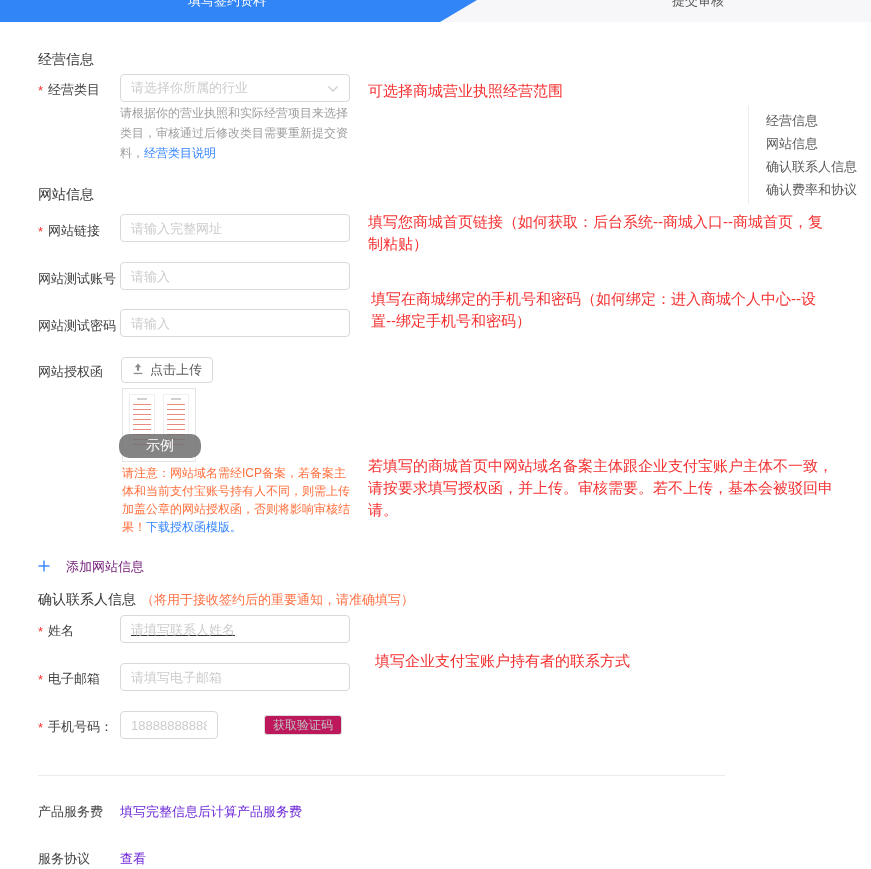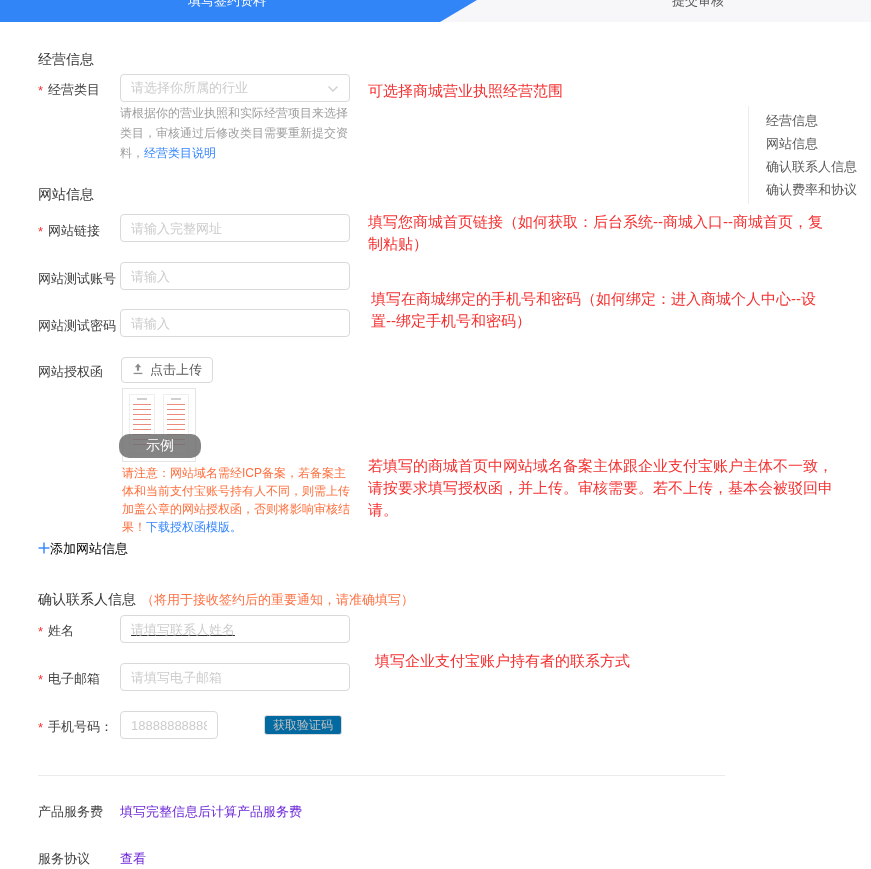--- a/index.html
+++ b/index.html
@@ -49,25 +49,25 @@
             background:#fff; cursor:pointer; }
   .doc-page { position:absolute; top:5px; width:26px; height:60px; border:1px solid #f0eeee; background:#fff; }
   .doc-page.p1 { left:6px; } .doc-page.p2 { left:40px; }
   .doc-page::before { content:""; position:absolute; left:3px; right:3px; top:9px; bottom:5px;
             background:repeating-linear-gradient(to bottom, rgba(225,90,70,.7) 0 1px, transparent 1px 5px); }
   .doc-page::after { content:""; position:absolute; left:7px; right:7px; top:3px; height:2px; background:#d0d0d0; }
   .sample-badge { position:absolute; left:-4px; bottom:3px; width:82px; height:24px; background:rgba(110,110,110,.85);
             color:#fff; font-size:14px; display:flex; align-items:center; justify-content:center;border-radius:10px; }
   .notice { position:absolute; left:122px; top:464px; width:234px; font-size:12px; line-height:18px; color:#ff6e3c; }
 
-  .add-link { position:absolute; left:38px; top:540px; display:flex; align-items:center; gap:0;
-              color:#000000; font-size:13px; cursor:pointer; }
+  .add-link { position:absolute; left:38px; top:558px; display:flex; align-items:center; gap:16px;
+              color:#701a75; font-size:13px; cursor:pointer; }
 
   .sms-btn { position:absolute; left:264px; top:715px; width:78px; height:20px; border:1px solid #dcdcdc;
-             border-radius:3px; background:#0369a1; color:#c0c0c0; font-size:12px;
+             border-radius:3px; background:#be185d; color:#c0c0c0; font-size:12px;
              display:flex; align-items:center; justify-content:center; }
 
   .divider { position:absolute; left:38px; top:775px; width:687px; height:1px; background:#ebebeb; }
   .ro-value { position:absolute; font-size:13px; color:#6d28d9; white-space:nowrap; }
 </style>
 </head>
 <body>
 
 <div class="page">
 

